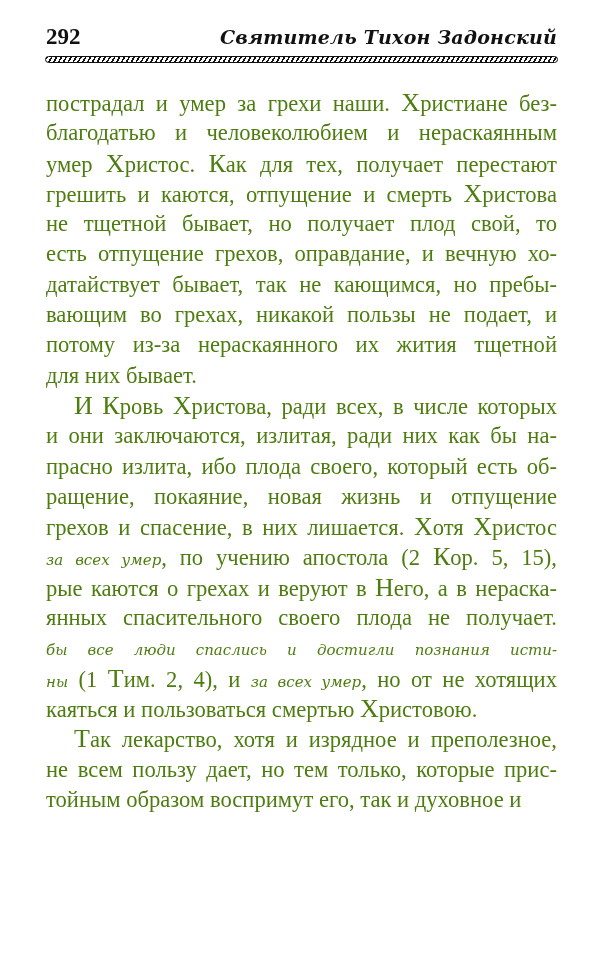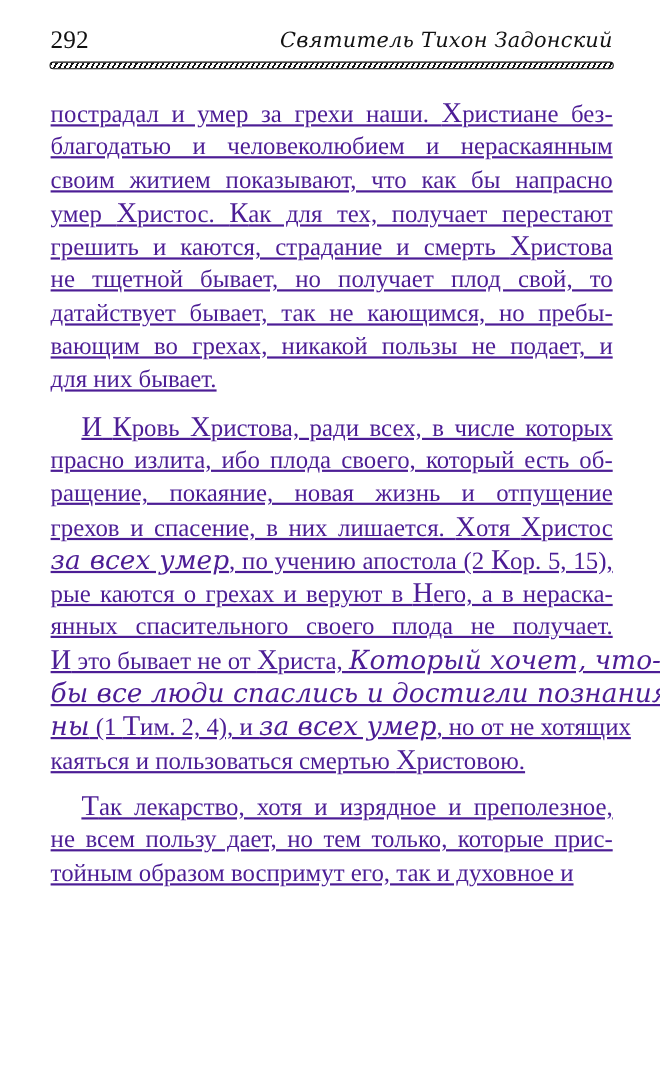--- a/index.html
+++ b/index.html
@@ -1,61 +1,62 @@
 <!DOCTYPE html>
 <html><head>
 <meta charset="utf-8">
 <style>
   html, body { margin: 0; padding: 0; background: #ffffff; }
   body { width: 600px; height: 971px; position: relative; overflow: hidden; color: #111111; }
   .page { position: absolute; left: 46px; top: 0; width: 511px; height: 971px; }
-  .running-head { position: absolute; left: 0; top: 22px; width: 511px; height: 30px; }
+  .running-head { position: absolute; left: 0; top: 22px; width: 511px; height: 30px; font-weight: bold; }
   .page-number { position: absolute; left: 0; top: 0; font-family: "Liberation Serif", serif; font-size: 23px; line-height: 30px; color: #111; }
   .running-title { position: absolute; right: 0; top: 0; font-family: "DejaVu Serif", serif; font-style: italic; font-size: 19px; line-height: 30px; color: #111; letter-spacing: 0.2px; margin-left: 44px; }
   .rope-rule { position: absolute; left: -1px; top: 56px; width: 513px; height: 7px; border-radius: 4px;
     background:
       repeating-linear-gradient(120deg, #111 0px, #111 1.6px, #fff 1.6px, #fff 4.2px);
     border: 1px solid #111; box-sizing: border-box; }
-  .body-text { position: absolute; left: 0; top: 88px; width: 511px; font-family: "Liberation Serif", serif; font-size: 22.6px; line-height: 30.3px; color: #4c1d95; text-decoration: underline; }
+  .body-text { position: absolute; left: 0; top: 88px; width: 511px; font-family: "Liberation Serif", serif; font-size: 22.6px; line-height: 30.3px; color: #4d7c0f; }
   .line { display: block; white-space: nowrap; text-align: justify; text-align-last: justify; height: 30.3px; overflow: visible; }
   .line.last { text-align-last: left; }
-  .line.indent { padding-left: 28px; margin-top: 12px; }
-  .it { font-style: italic; font-family: "DejaVu Serif", serif; font-size: 24px; }
+  .line.indent { padding-left: 28px; }
+  .it { font-style: italic; font-family: "DejaVu Serif", serif; font-size: 15px; }
   .big { font-size: 26px; }
 </style>
 </head>
 <body>
 
 <div class="page">
   <div class="running-head">
     <span class="page-number">292</span>
     <span class="running-title">Святитель Тихон Задонский</span>
   </div>
   <div class="rope-rule"></div>
   <div class="body-text" id="body-text">
       <div>
         <span class="line"><span>пострадал и умер за грехи наши. </span><span class="big">Х</span><span>ристиане без-</span></span>
         <span class="line"><span>благодатью и человеколюбием и нераскаянным</span></span>
-        <span class="line"><span>своим житием показывают, что как бы напрасно</span></span>
         <span class="line"><span>умер </span><span class="big">Х</span><span>ристос. </span><span class="big">К</span><span>ак для тех, получает перестают</span></span>
-        <span class="line"><span>грешить и каются, страдание и смерть </span><span class="big">Х</span><span>ристова</span></span>
+        <span class="line"><span>грешить и каются, отпущение и смерть </span><span class="big">Х</span><span>ристова</span></span>
         <span class="line"><span>не тщетной бывает, но получает плод свой, то</span></span>
+        <span class="line"><span>есть отпущение грехов, оправдание, и вечную хо-</span></span>
         <span class="line"><span>датайствует бывает, так не кающимся, но пребы-</span></span>
         <span class="line"><span>вающим во грехах, никакой пользы не подает, и</span></span>
+        <span class="line"><span>потому из-за нераскаянного их жития тщетной</span></span>
         <span class="line last"><span>для них бывает.</span></span>
       </div>
       <div>
         <span class="line indent"><span class="big">И</span><span> </span><span class="big">К</span><span>ровь </span><span class="big">Х</span><span>ристова, ради всех, в числе которых</span></span>
+        <span class="line"><span>и они заключаются, излитая, ради них как бы на-</span></span>
         <span class="line"><span>прасно излита, ибо плода своего, который есть об-</span></span>
         <span class="line"><span>ращение, покаяние, новая жизнь и отпущение</span></span>
         <span class="line"><span>грехов и спасение, в них лишается. </span><span class="big">Х</span><span>отя </span><span class="big">Х</span><span>ристос</span></span>
         <span class="line"><span class="it">за всех умер</span><span>, по учению апостола (2 </span><span class="big">К</span><span>ор. 5, 15),</span></span>
         <span class="line"><span>рые каются о грехах и веруют в </span><span class="big">Н</span><span>его, а в нераска-</span></span>
         <span class="line"><span>янных спасительного своего плода не получает.</span></span>
-        <span class="line"><span class="big">И</span><span> это бывает не от </span><span class="big">Х</span><span>риста, </span><span class="it">Который хочет, что-</span></span>
         <span class="line"><span class="it">бы все люди спаслись и достигли познания исти-</span></span>
         <span class="line"><span class="it">ны</span><span> (1 </span><span class="big">Т</span><span>им. 2, 4), и </span><span class="it">за всех умер</span><span>, но от не хотящих</span></span>
         <span class="line last"><span>каяться и пользоваться смертью </span><span class="big">Х</span><span>ристовою.</span></span>
       </div>
       <div>
         <span class="line indent"><span class="big">Т</span><span>ак лекарство, хотя и изрядное и преполезное,</span></span>
         <span class="line"><span>не всем пользу дает, но тем только, которые прис-</span></span>
         <span class="line last"><span>тойным образом воспримут его, так и духовное и</span></span>
       </div>
     </div>

